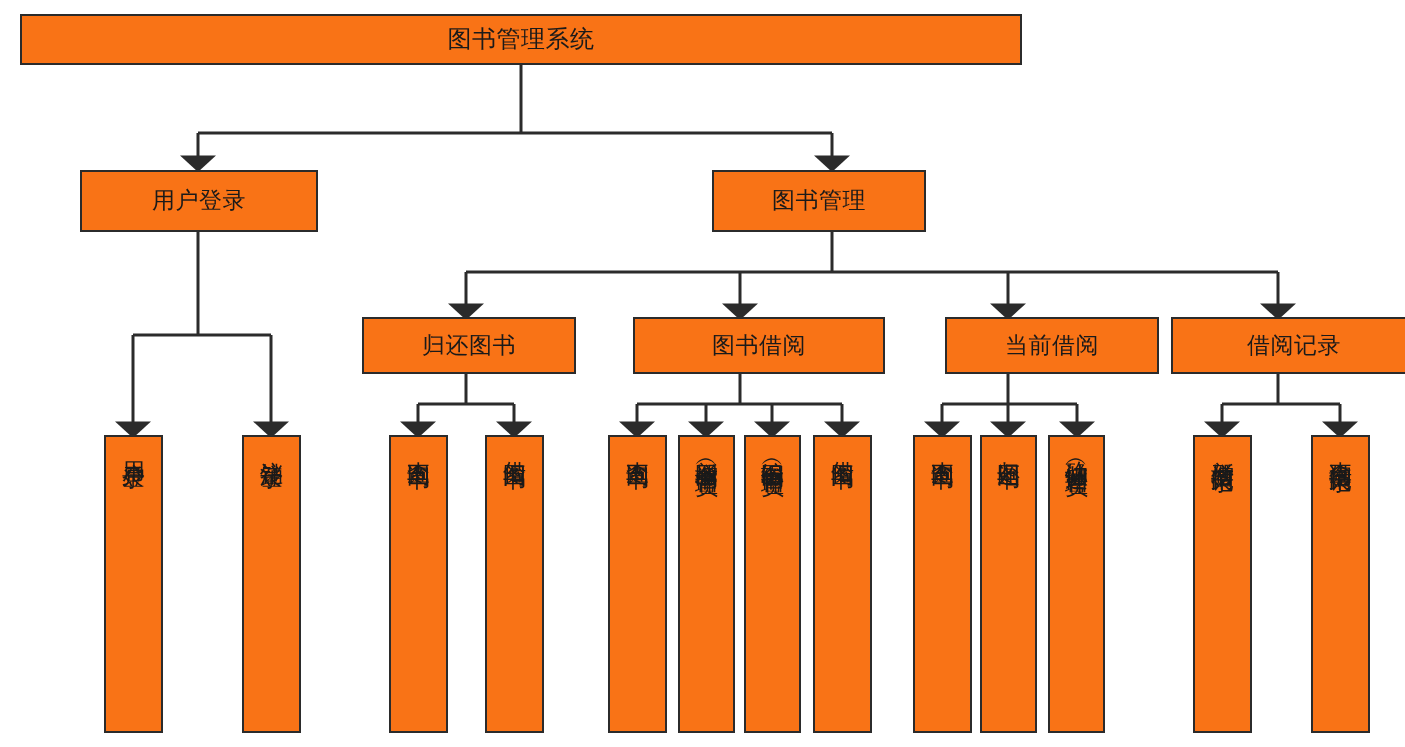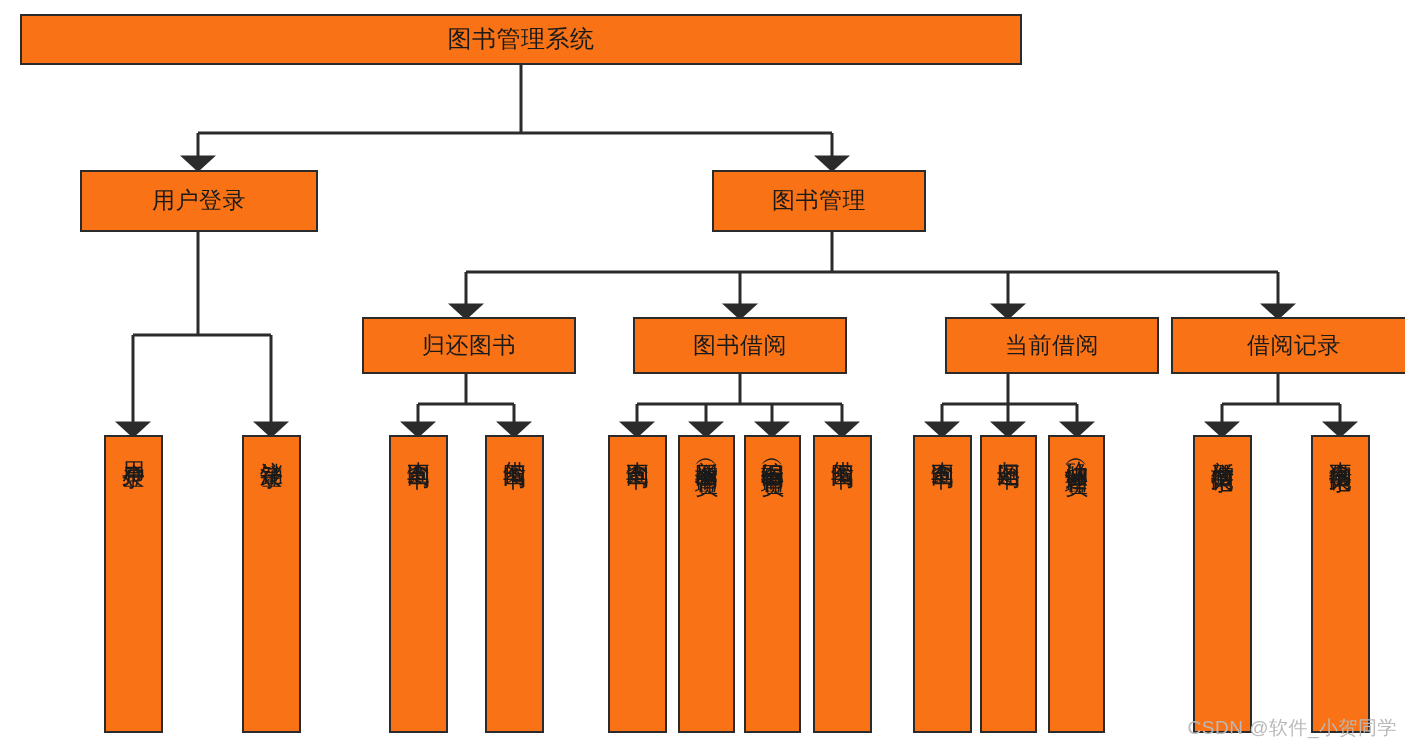--- a/index.html
+++ b/index.html
@@ -139,21 +139,21 @@
   </div>
 
   <div class="node horiz" style="left:712px; top:170px; width:214px; height:62px;">
     <span class="label">图书管理</span>
   </div>
 
   <div class="node horiz" style="left:362px; top:317px; width:214px; height:57px;">
     <span class="label">归还图书</span>
   </div>
 
-  <div class="node horiz" style="left:633px; top:317px; width:214px; height:57px;">
+  <div class="node horiz" style="left:633px; top:317px; width:252px; height:57px;">
     <span class="label">图书借阅</span>
   </div>
 
   <div class="node horiz" style="left:901px; top:317px; width:214px; height:57px;margin-left:44px;">
     <span class="label">当前借阅</span>
   </div>
 
   <div class="node horiz" style="left:1171px; top:317px; width:246px; height:57px;">
     <span class="label">借阅记录</span>
   </div>
@@ -203,15 +203,14 @@
   </div>
 
   <div class="node vert" style="left:1193px; top:435px; width:59px; height:298px;">
     <span class="label">新增借阅记录</span>
   </div>
 
   <div class="node vert" style="left:1311px; top:435px; width:59px; height:298px;">
     <span class="label">查询借阅记录</span>
   </div>
 
-  <div class="watermark">CSDN @软件_小贺同学</div>
 
 </div>
 
 </body></html>

